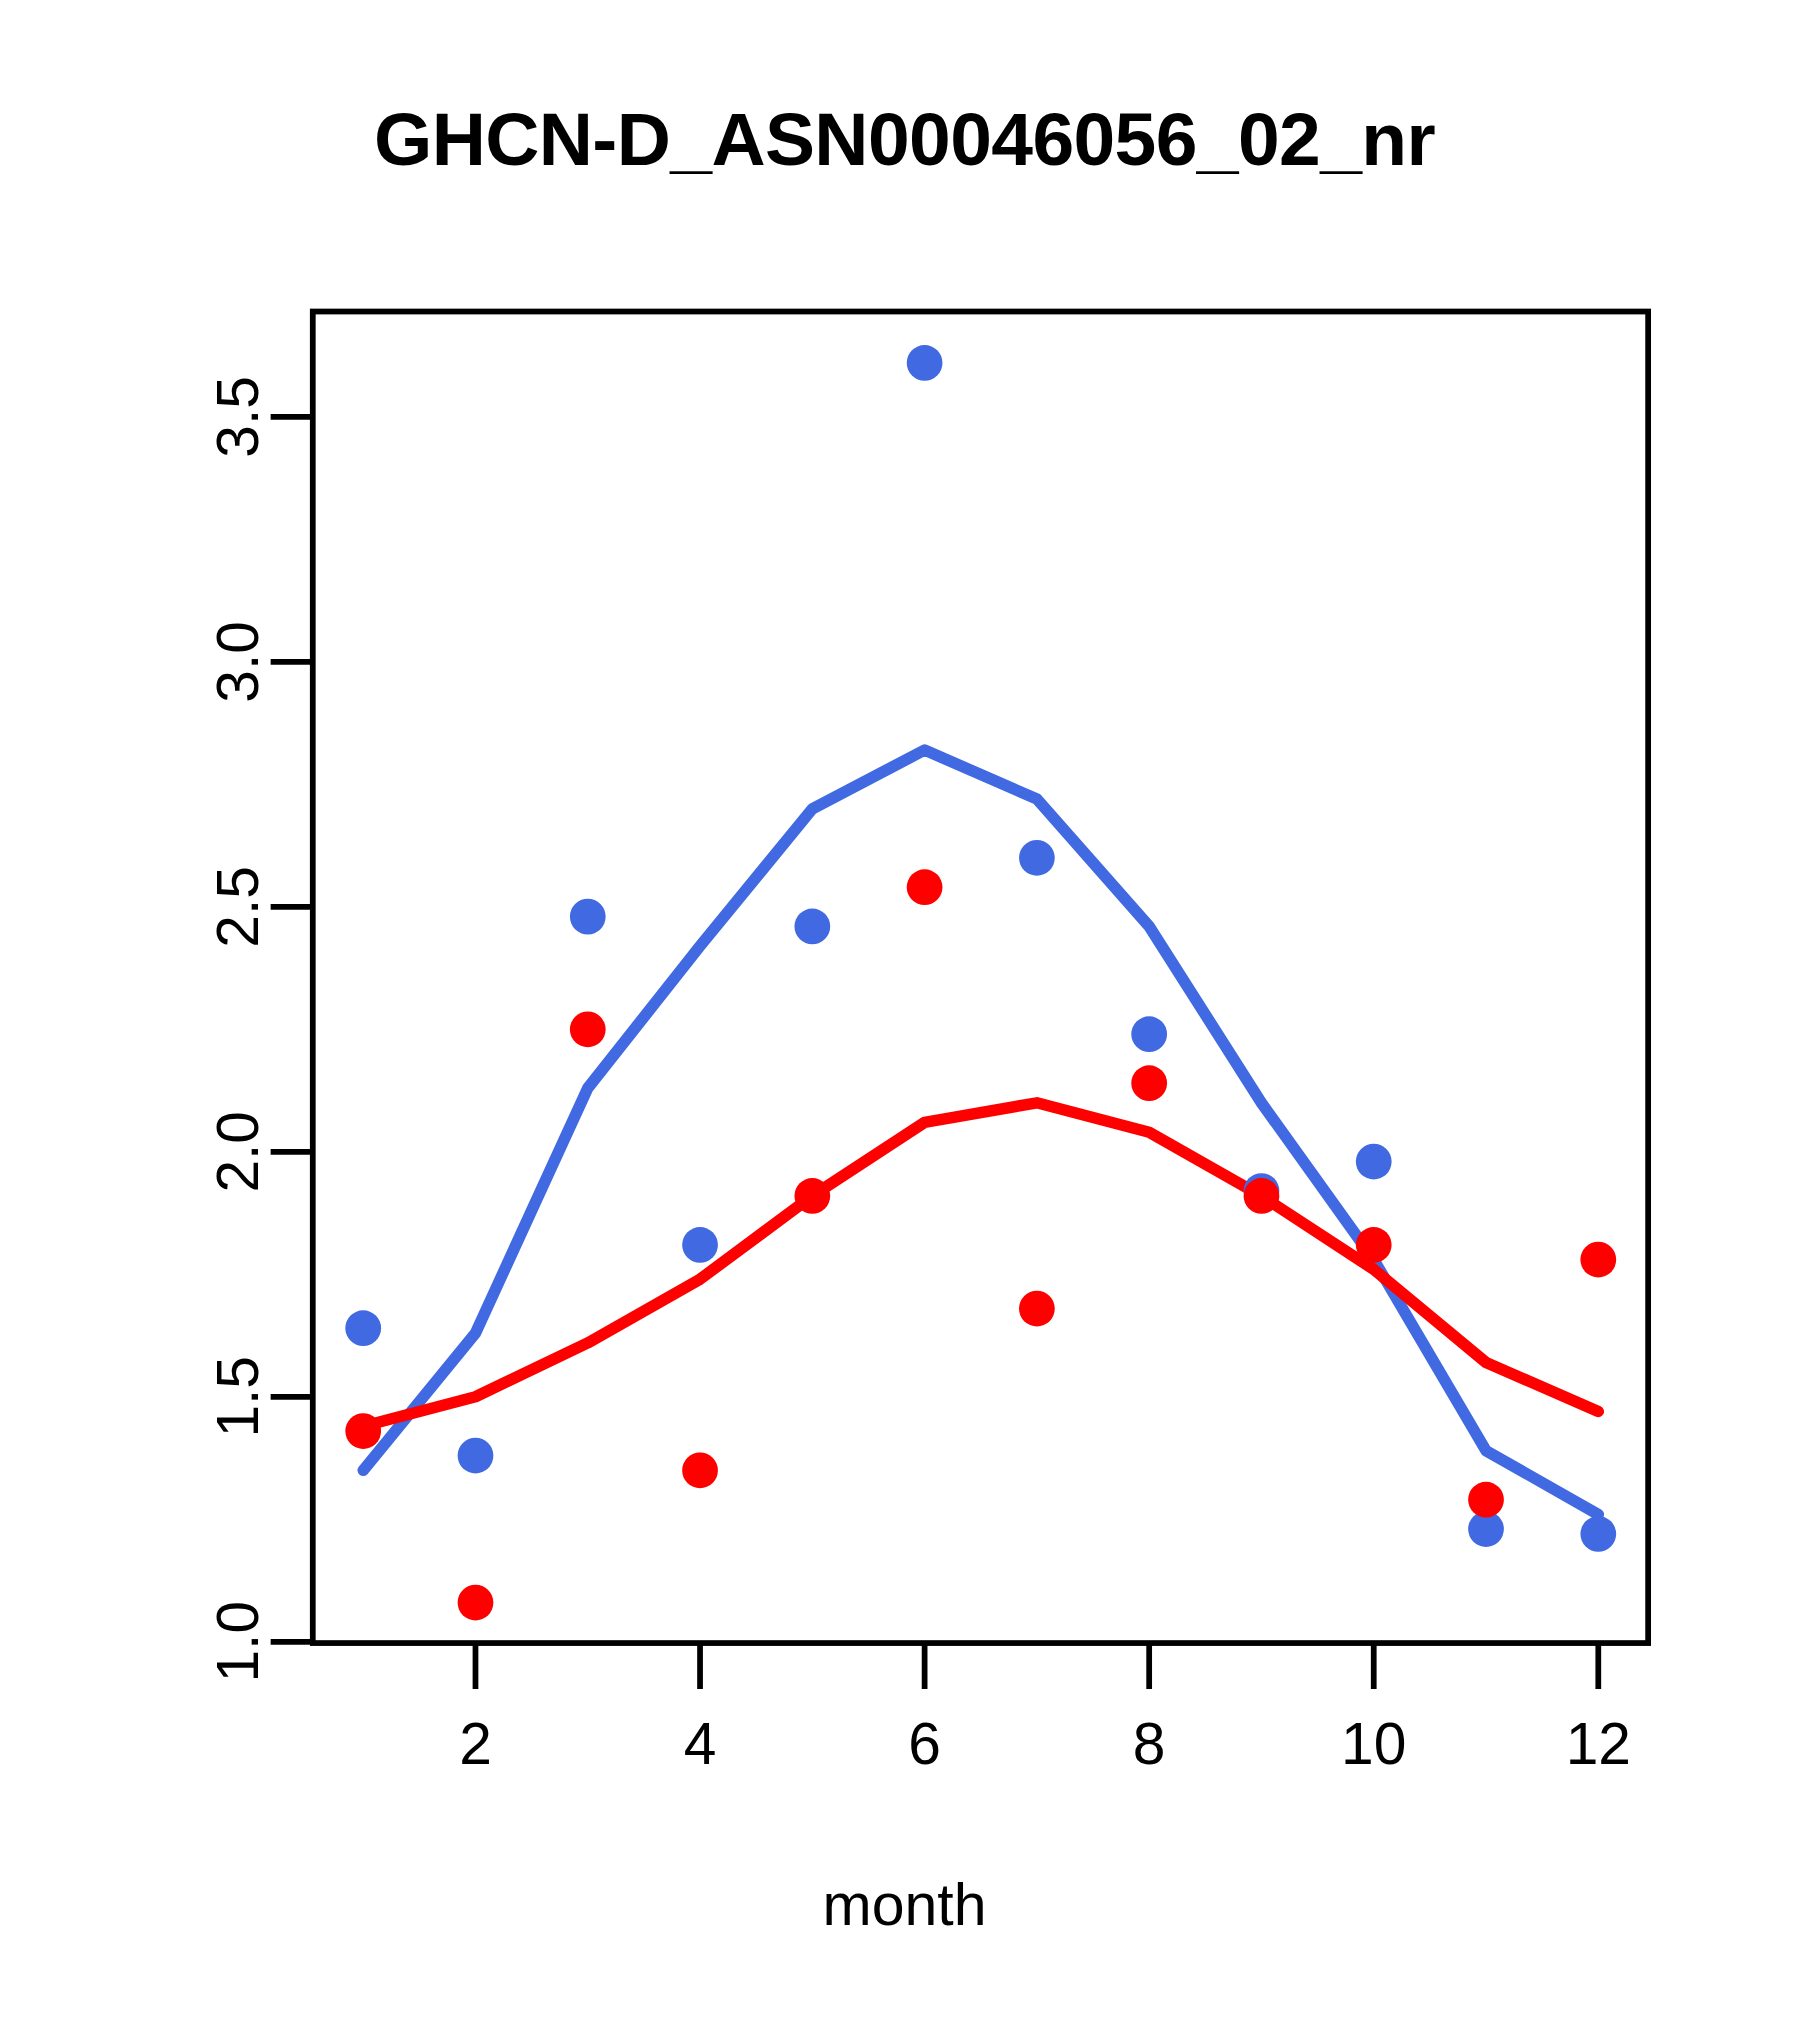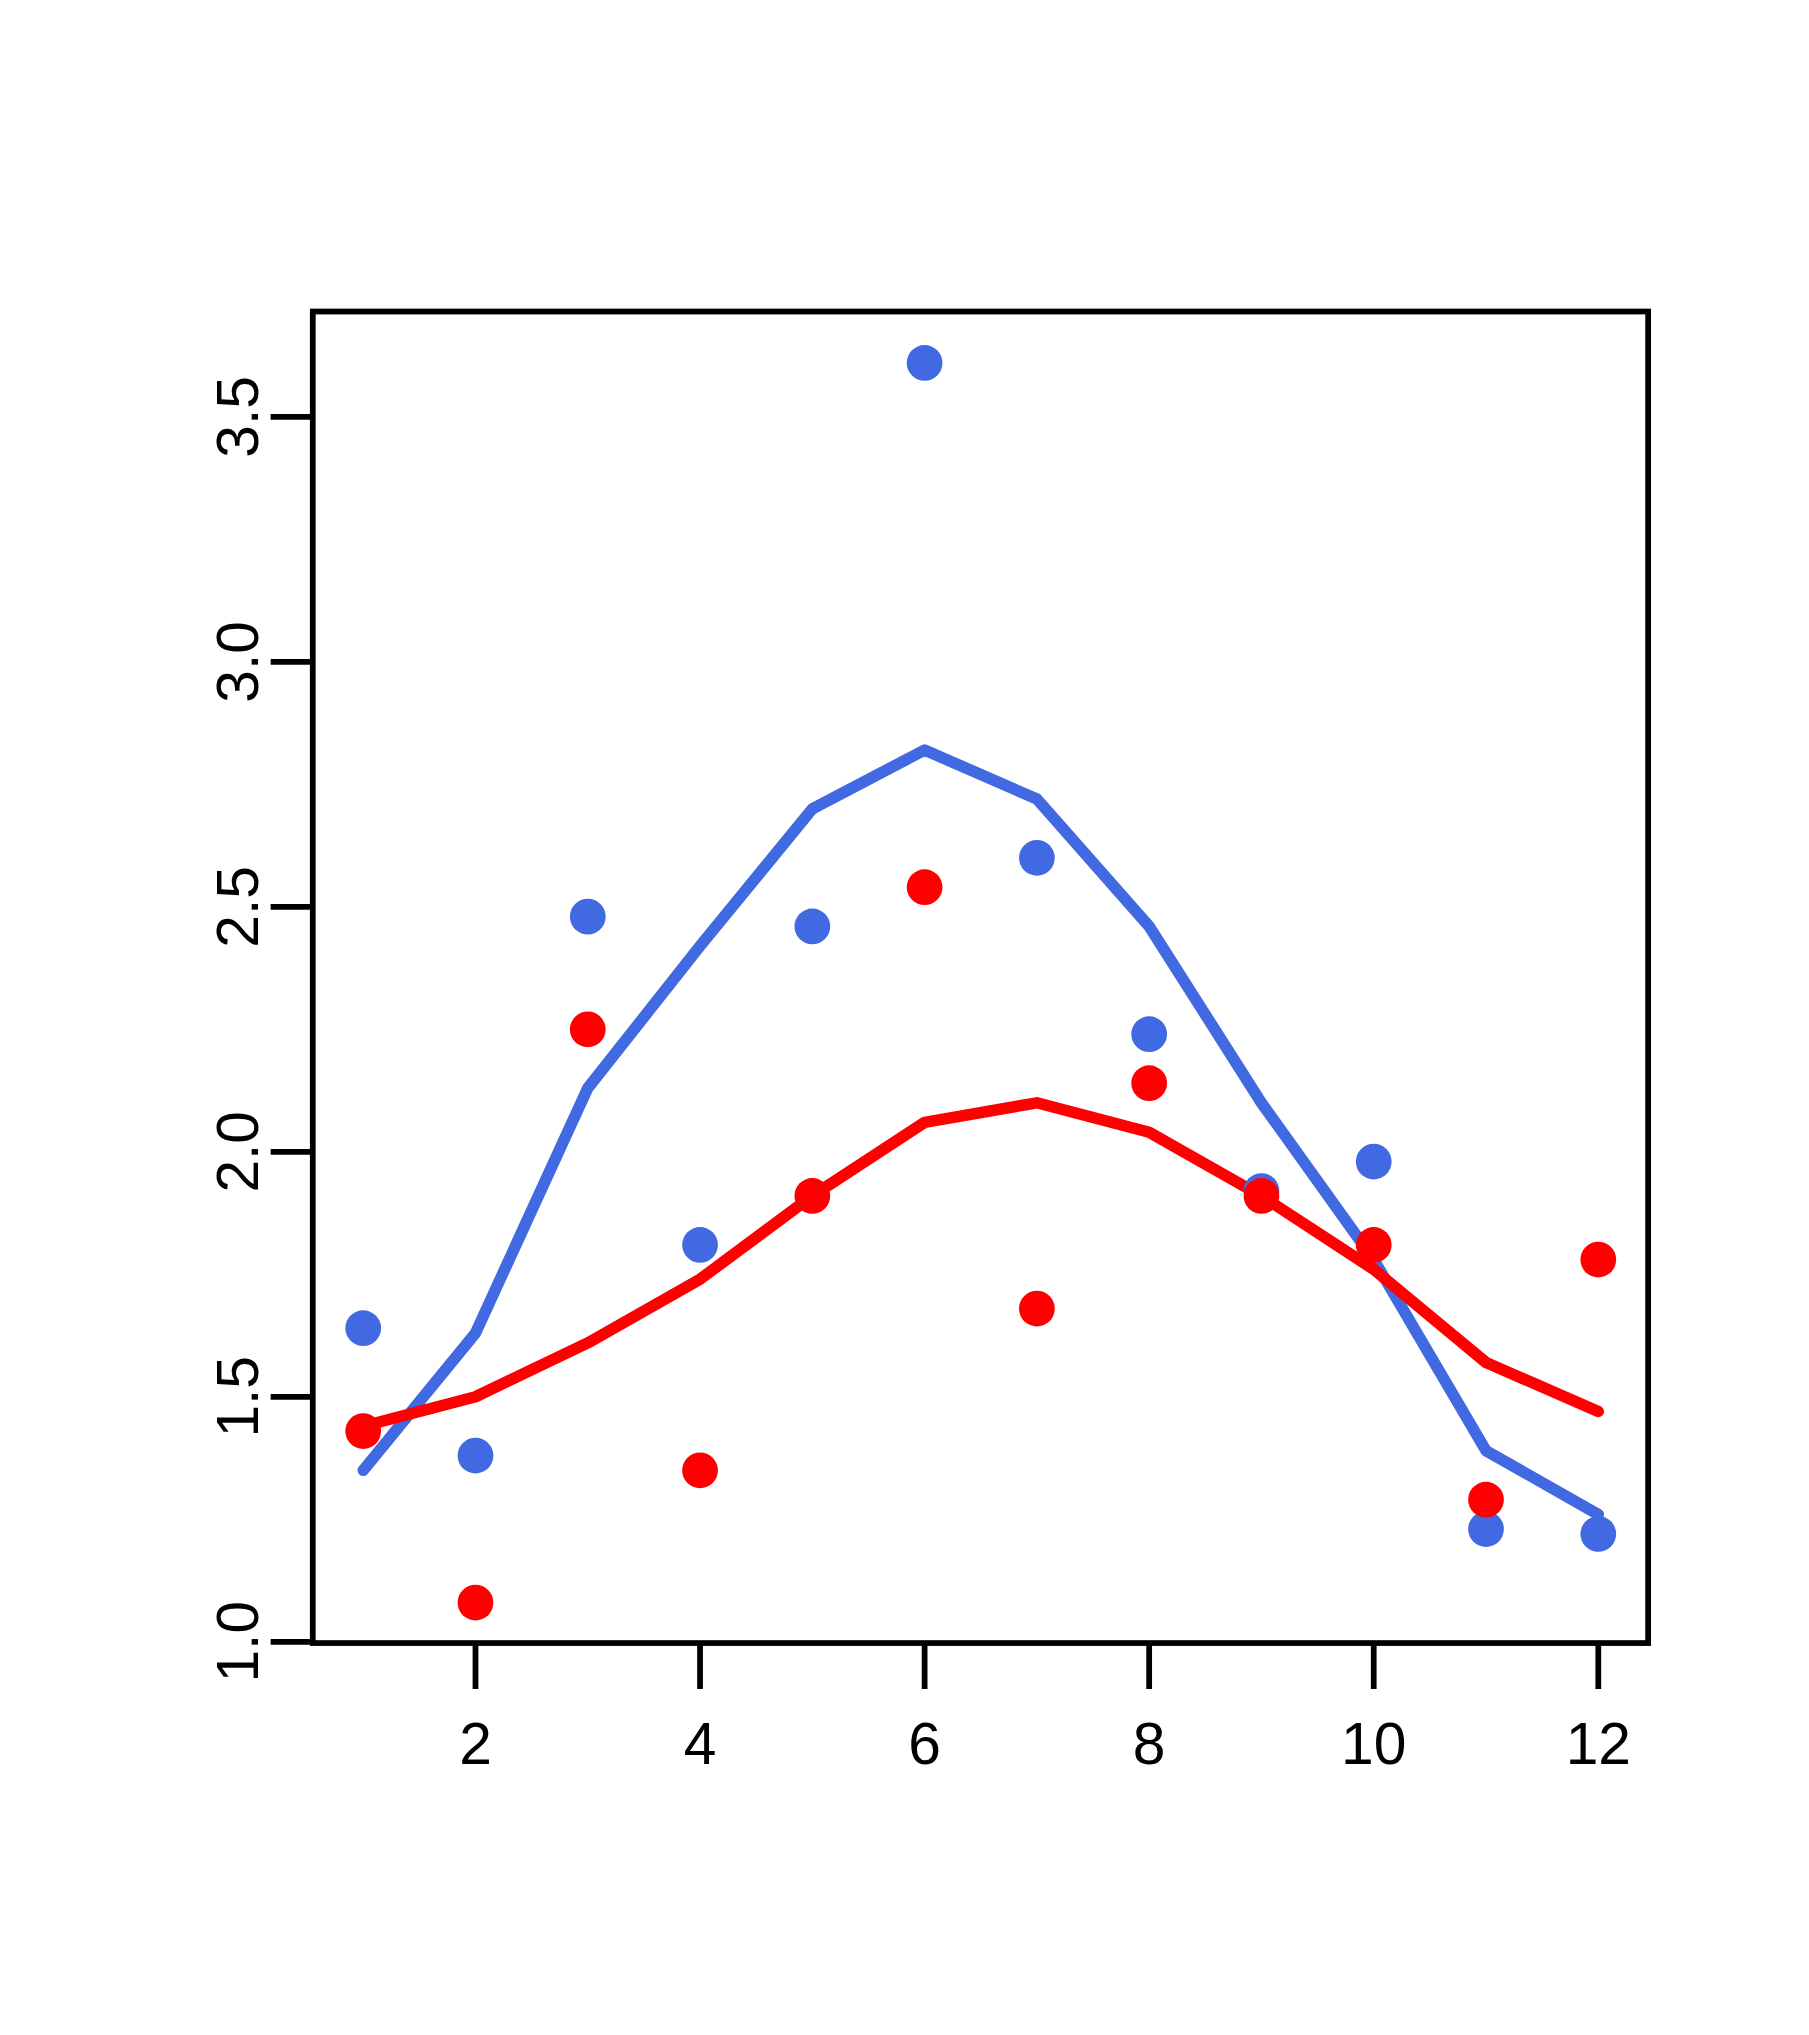--- a/index.html
+++ b/index.html
@@ -16,20 +16,21 @@
   }
   #plot-svg{position:absolute;left:0;top:0;}
   .tick-text-x{font-size:92px;fill:#000;font-family:"Liberation Sans",sans-serif;text-anchor:middle;}
   .tick-text-y{font-size:92px;fill:#000;font-family:"Liberation Sans",sans-serif;text-anchor:middle;}
 </style>
 </head>
 <body>
 
 <div id="root">
 
+  <div id="chart-title">GHCN-D_ASN00046056_02_nr</div>
 
   <svg id="plot-svg" width="1809" height="2035" viewBox="0 0 2834 3188">
     <g id="axis-layer">
         <rect x="490" y="488" width="2092" height="2086" fill="none" stroke="#000" stroke-width="9"></rect>
         <line x1="490" y1="2572" x2="424" y2="2572" stroke="#000" stroke-width="9"></line>
         <line x1="490" y1="2188.2" x2="424" y2="2188.2" stroke="#000" stroke-width="9"></line>
         <line x1="490" y1="1804.4" x2="424" y2="1804.4" stroke="#000" stroke-width="9"></line>
         <line x1="490" y1="1420.6" x2="424" y2="1420.6" stroke="#000" stroke-width="9"></line>
         <line x1="490" y1="1036.8" x2="424" y2="1036.8" stroke="#000" stroke-width="9"></line>
         <line x1="490" y1="653" x2="424" y2="653" stroke="#000" stroke-width="9"></line>
@@ -77,15 +78,16 @@
         <text x="0" y="0" class="tick-text-y" transform="translate(380,653) rotate(-90)" dominant-baseline="middle">3.5</text>
         <text x="744.9" y="2764" class="tick-text-x">2</text>
         <text x="1096.7" y="2764" class="tick-text-x">4</text>
         <text x="1448.5" y="2764" class="tick-text-x">6</text>
         <text x="1800.3" y="2764" class="tick-text-x">8</text>
         <text x="2152.1000000000004" y="2764" class="tick-text-x">10</text>
         <text x="2503.9" y="2764" class="tick-text-x">12</text>
       </g>
   </svg>
 
+  <div id="xlabel">month</div>
 
 </div>
 
 
 </body></html>

